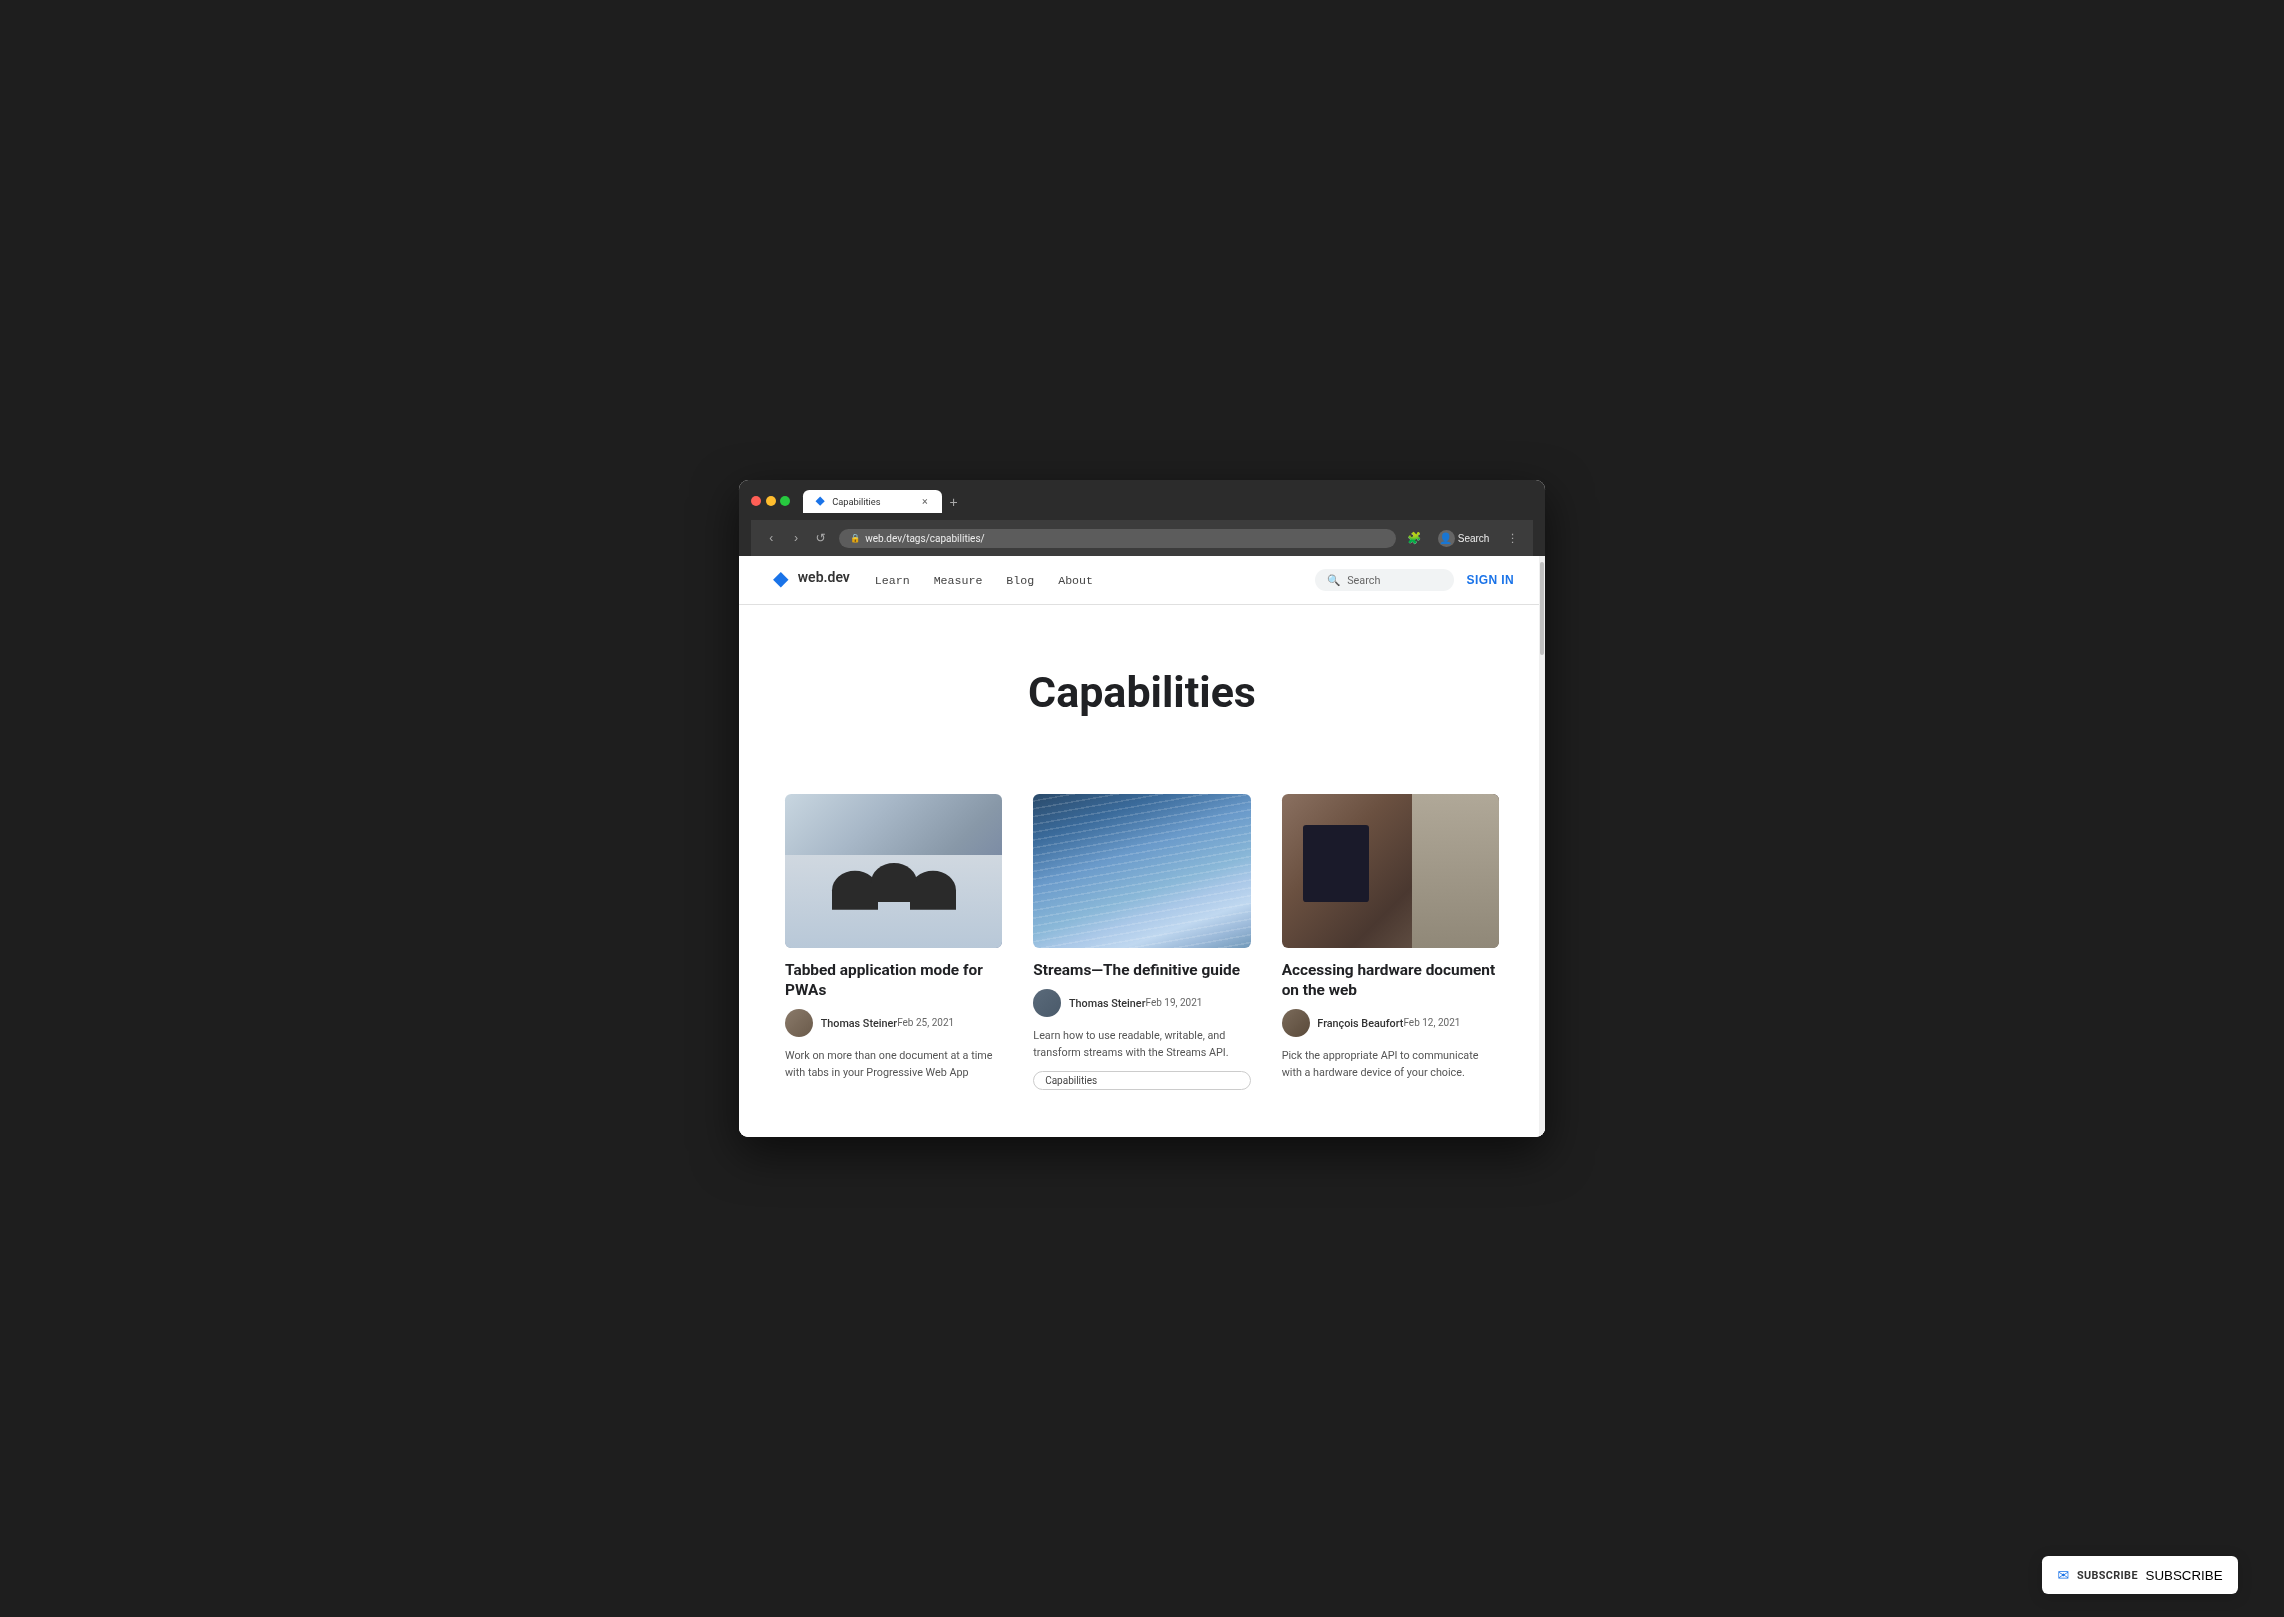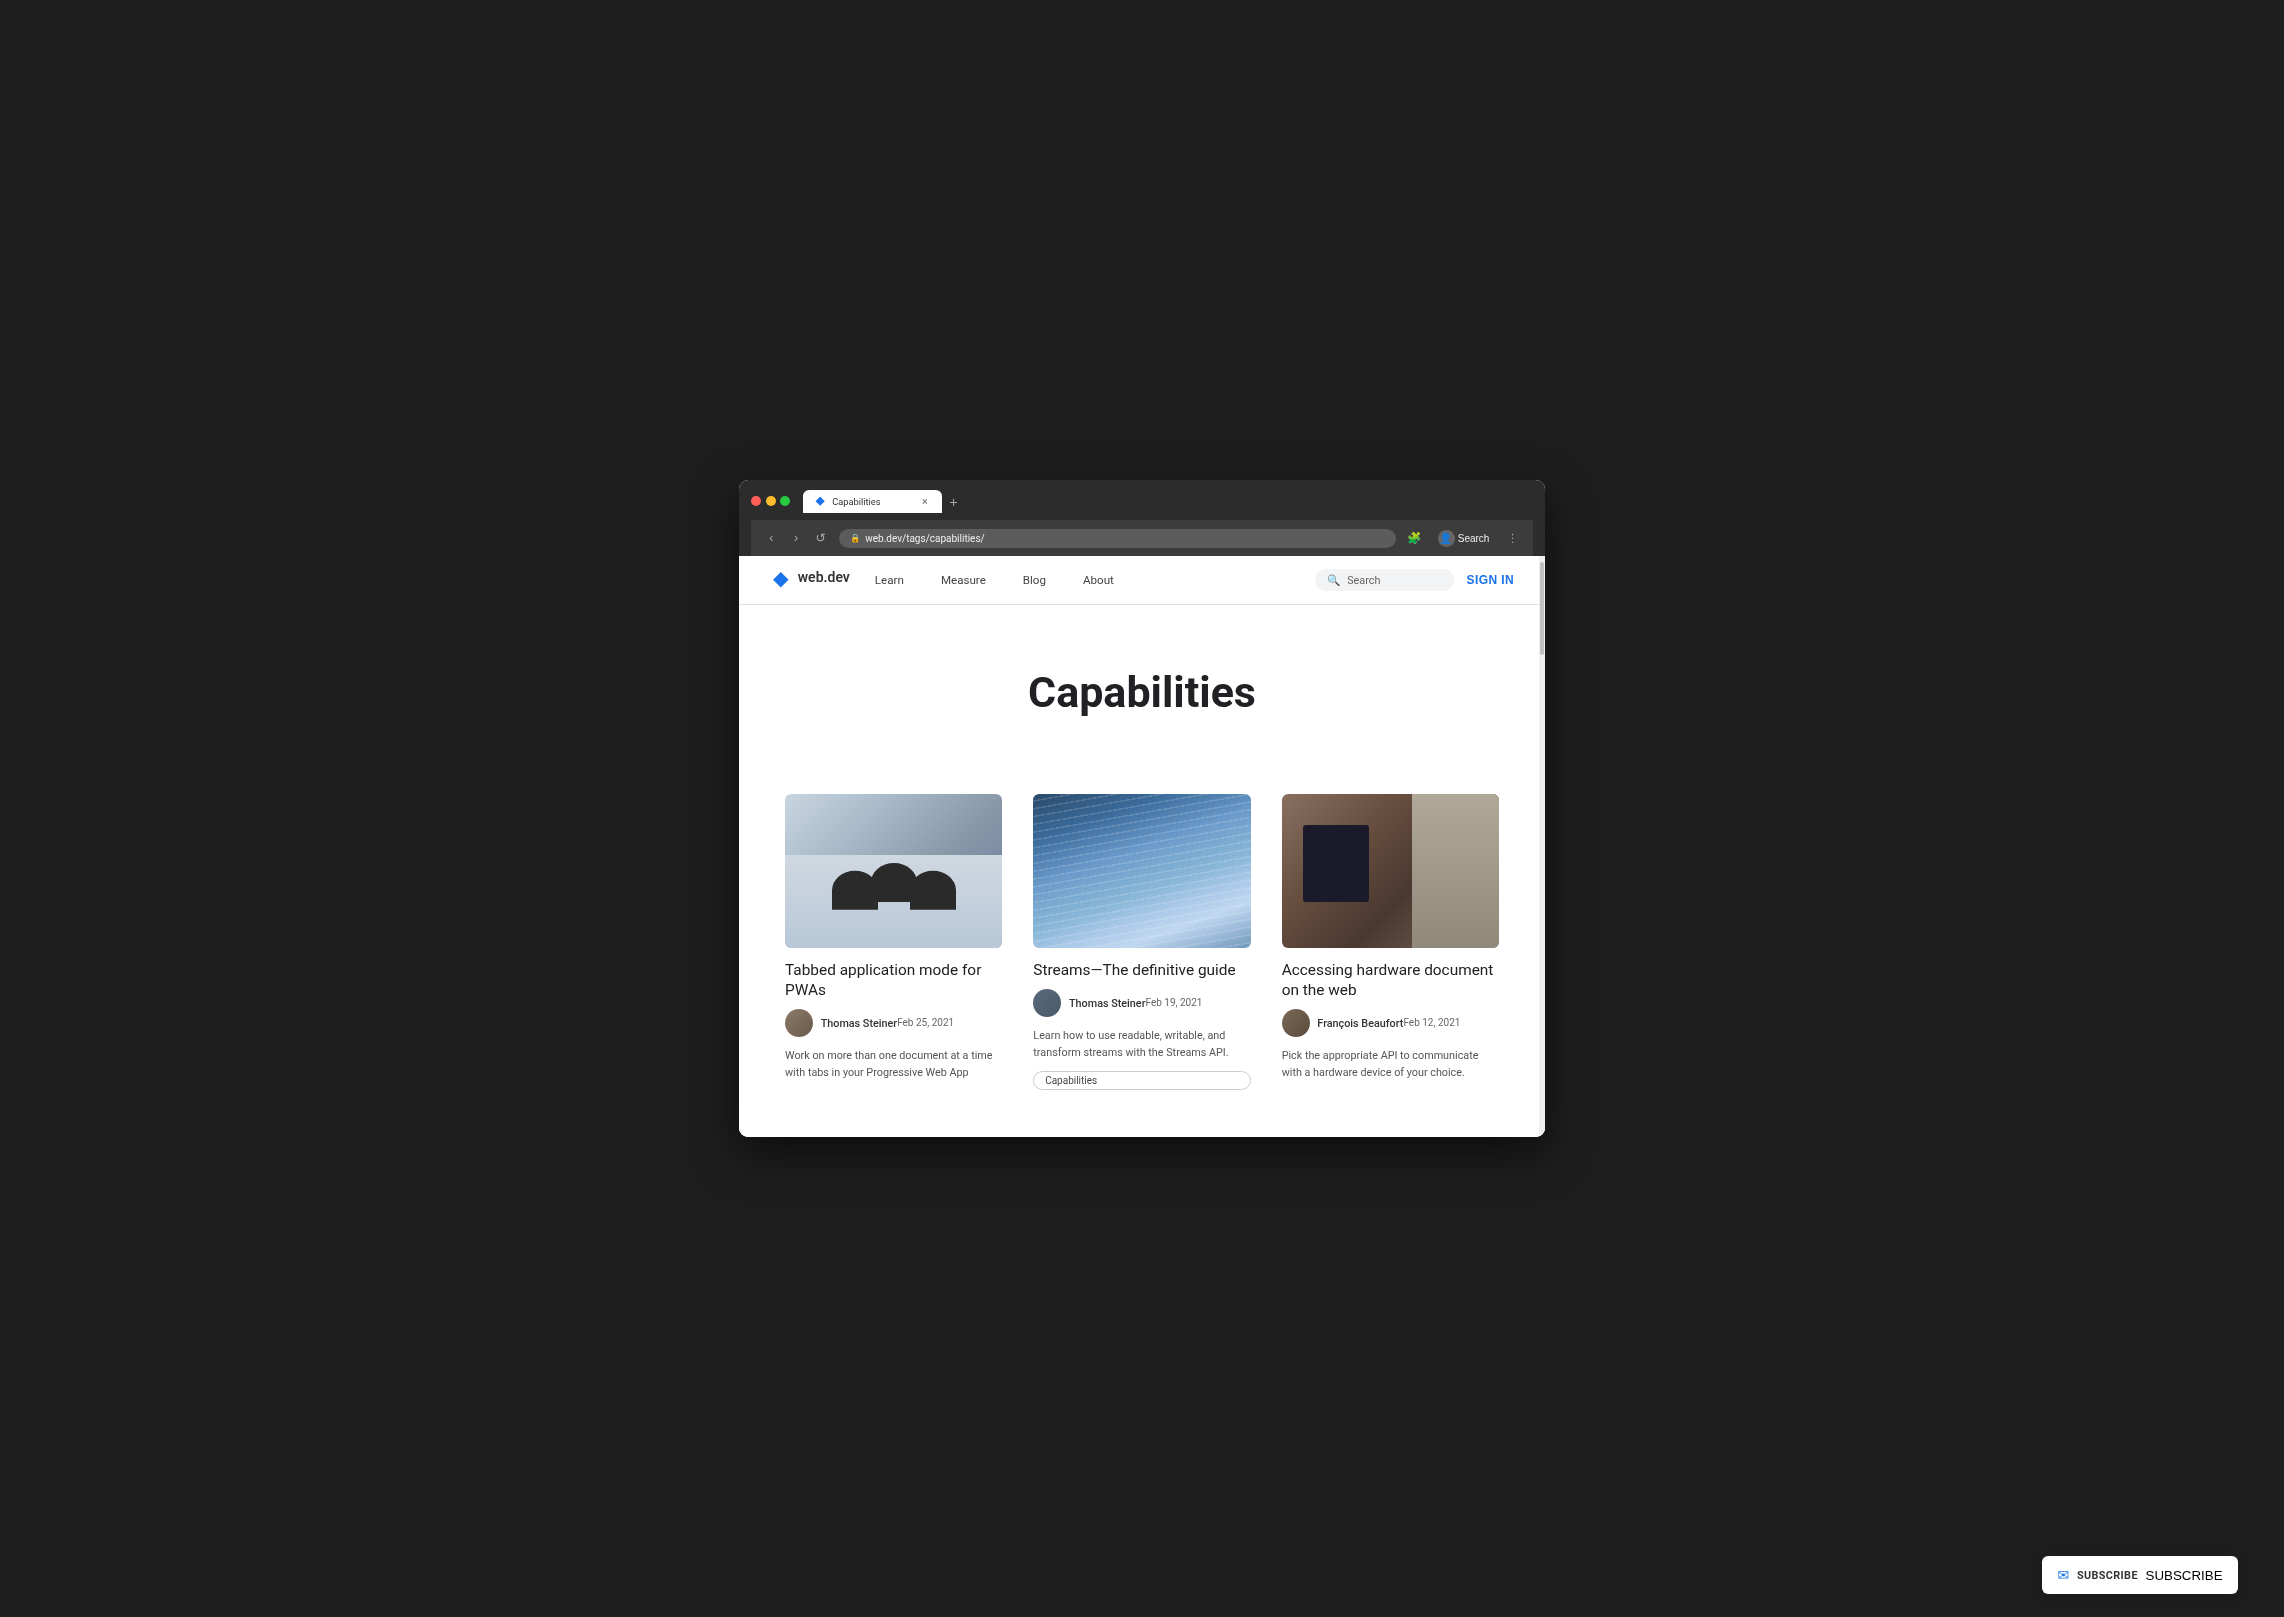--- a/index.html
+++ b/index.html
@@ -235,22 +235,23 @@
       color: #333;
     }
 
     .logo-icon {
       width: 21.6px;
       height: 21.6px;
     }
 
     .site-nav {
       display: flex;
-      gap: 37px;
+      gap: 24px;
       flex: 1;
+      font-family: Liberation Mono, monospace;
     }
 
     .nav-link {
       font-size: 11.6px;
       color: #444;
       text-decoration: none;
       font-weight: 400;
     }
 
     .header-right {
@@ -397,21 +398,21 @@
       content: '';
       position: absolute;
       top: 0; right: 0;
       width: 40%;
       height: 100%;
       background: linear-gradient(180deg, #b0a898 0%, #908878 100%);
     }
 
     .article-title {
       font-size: 15.4px;
-      font-weight: 400;
+      font-weight: 700;
       color: #202124;
       margin-bottom: 9.3px;
       line-height: 1.3;
     }
 
     .article-author-row {
       display: flex;
       align-items: center;
       gap: 7.7px;
       margin-bottom: 9.3px;

